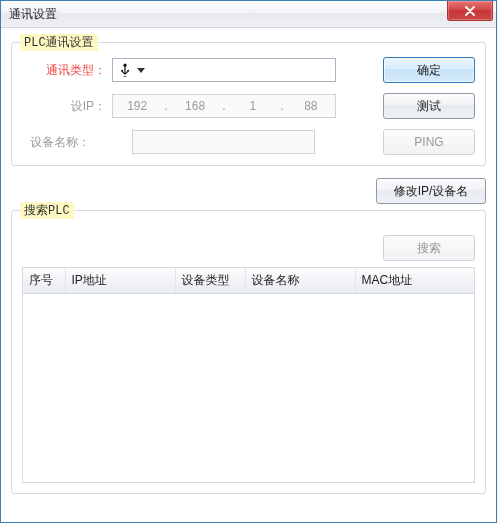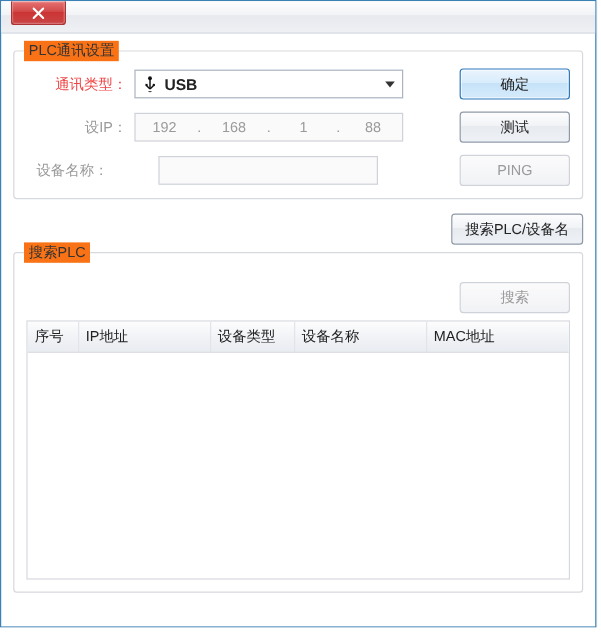--- a/index.html
+++ b/index.html
@@ -56,24 +56,25 @@
     border: 1px solid #d6d9de;
     border-radius: 3px;
     position: relative;
     padding: 14px 10px 10px 10px;
     margin-top: 6px;
   }
   .groupbox-title {
     position: absolute;
     top: -9px;
     left: 8px;
-    background: #f97316;
+    background: #fef9c3;
     padding: 0 4px;
     color: #333;
     font-size: 12px;
+    font-family: Liberation Mono, monospace;
   }
 
   .row {
     display: flex;
     align-items: center;
     margin-bottom: 10px;
   }
   .row:last-child { margin-bottom: 0; gap: 36px; }
   .label {
     width: 84px;
@@ -197,20 +198,21 @@
   .col-ip  { width: 110px; }
   .col-type{ width: 70px; }
   .col-name{ width: 110px; }
   .col-mac { width: auto; }
 </style>
 </head>
 <body>
 
 <div class="window">
   <div class="titlebar">
+    <span class="title">通讯设置</span>
     <div class="close-btn">
       <svg width="10" height="10" viewBox="0 0 10 10">
         <path d="M1 1 L9 9 M9 1 L1 9" stroke="#fff" stroke-width="1.8" stroke-linecap="round"></path>
       </svg>
     </div>
   </div>
 
   <div class="client">
 
     <div class="groupbox">
@@ -223,21 +225,20 @@
             <svg width="12" height="14" viewBox="0 0 12 14">
               <circle cx="6" cy="2.2" r="1.6" fill="#111"></circle>
               <rect x="5.4" y="2.2" width="1.2" height="9" fill="#111"></rect>
               <path d="M6 11.2 L3.2 8.4" stroke="#111" stroke-width="1.2"></path>
               <rect x="2.2" y="6.9" width="1.8" height="1.8" fill="#111"></rect>
               <path d="M6 11.2 L8.8 8.4" stroke="#111" stroke-width="1.2"></path>
               <circle cx="9.2" cy="7.8" r="1" fill="#111"></circle>
               <path d="M4.2 13 h3.6 l-1.8 1.0 z" fill="#111"></path>
             </svg>
           </span>
-          <span class="combo-text">USB</span>
           <span class="caret"></span>
         </div>
         <div class="rcol">
           <div class="btn btn-primary" style="min-width:92px;">确定</div>
         </div>
       </div>
 
       <div class="row">
         <div class="label disabled">设IP：</div>
         <div class="ip-field">
@@ -257,21 +258,21 @@
       <div class="row">
         <div class="label disabled">设备名称：</div>
         <div class="text-field"></div>
         <div class="rcol">
           <div class="btn btn-disabled" style="min-width:92px;">PING</div>
         </div>
       </div>
     </div>
 
     <div class="modify-row">
-      <div class="btn" style="min-width:110px;">搜索PLC/设备名</div>
+      <div class="btn" style="min-width:110px;">修改IP/设备名</div>
     </div>
 
     <div class="groupbox" style="padding-top:24px;">
       <div class="groupbox-title">搜索PLC</div>
 
       <div class="search-top">
         <div class="btn btn-disabled" style="min-width:92px;margin-left:16px;">搜索</div>
       </div>
 
       <div class="table-wrap">

